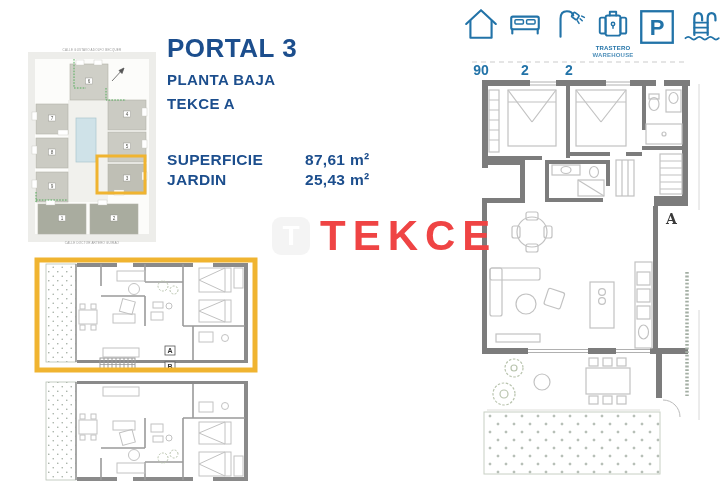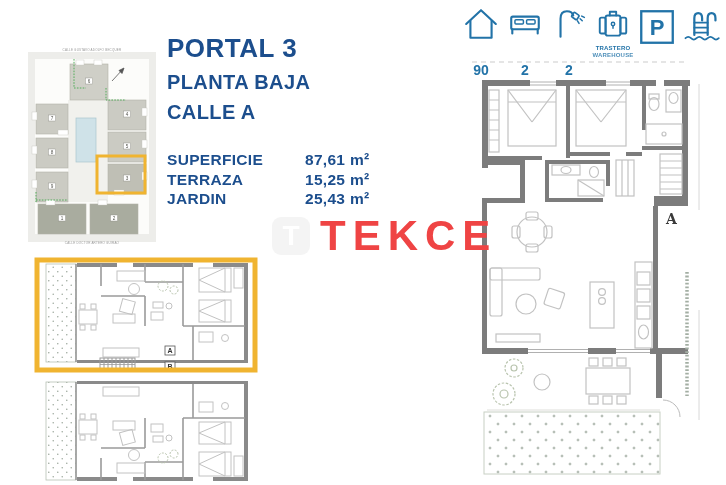--- a/index.html
+++ b/index.html
@@ -2,21 +2,21 @@
 <html><head>
 <meta charset="utf-8">
 <style>
   html,body{margin:0;padding:0;background:#ffffff;}
   .page{position:relative;width:726px;height:485px;background:#ffffff;overflow:hidden;
         font-family:"Liberation Sans", sans-serif;}
 
   
   .title-block{position:absolute;left:167px;top:33px;color:#1c4e8d;}
   .portal{font-size:26px;font-weight:bold;letter-spacing:.5px;}
-  .floor,.type{font-size:20px;font-weight:bold;letter-spacing:.4px;margin-top:7px;}
+  .floor,.type{font-size:15px;font-weight:bold;letter-spacing:.4px;margin-top:7px;}
 
   
   .specs{position:absolute;left:167px;top:150px;color:#1c4e8d;}
   .spec-row{display:flex;font-size:15.5px;font-weight:bold;line-height:19.5px;letter-spacing:.3px;align-items:flex-end;}
   .spec-label{width:138px;}
   .spec-value{white-space:nowrap;}
 
   
   .features{position:absolute;left:459px;top:6px;width:264px;display:flex;justify-content:space-between;}
   .feature{display:flex;flex-direction:column;align-items:center;width:44px;}
@@ -121,31 +121,27 @@
 
     <rect x="69" y="112" width="48" height="37" fill="none" stroke="#f0b430" stroke-width="3"></rect>
 
     <text x="64" y="6.5" font-size="3" fill="#9a9a9a" text-anchor="middle" letter-spacing="0.2">CALLE GUSTAVO ADOLFO BECQUER</text>
     <text x="64" y="200" font-size="3" fill="#9a9a9a" text-anchor="middle" letter-spacing="0.2">CALLE DOCTOR ARTERO GUIRAO</text>
   </svg>
 
   <div class="title-block">
     <div class="portal">PORTAL 3</div>
     <div class="floor">PLANTA BAJA</div>
-    <div class="type">CALLE A</div>
+    <div class="type">TEKCE A</div>
   </div>
 
   <div class="specs">
     <div class="spec-row">
       <span class="spec-label">SUPERFICIE</span>
       <span class="spec-value">87,61 m²</span>
-    </div>
-    <div class="spec-row">
-      <span class="spec-label">TERRAZA</span>
-      <span class="spec-value">15,25 m²</span>
     </div>
     <div class="spec-row">
       <span class="spec-label">JARDIN</span>
       <span class="spec-value">25,43 m²</span>
     </div>
   </div>
 
   <div class="features">
 
     <div class="feature">

